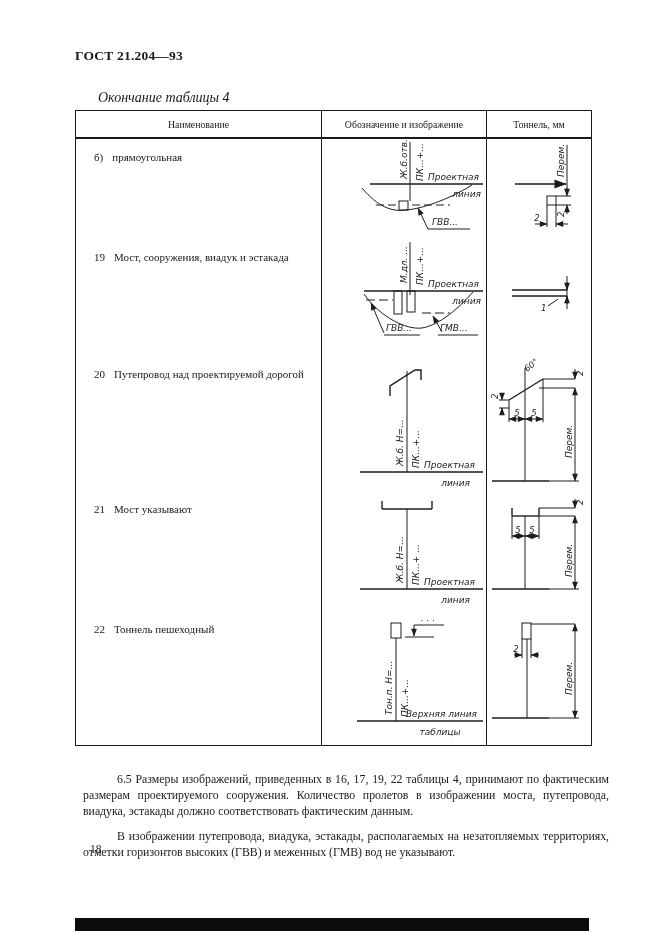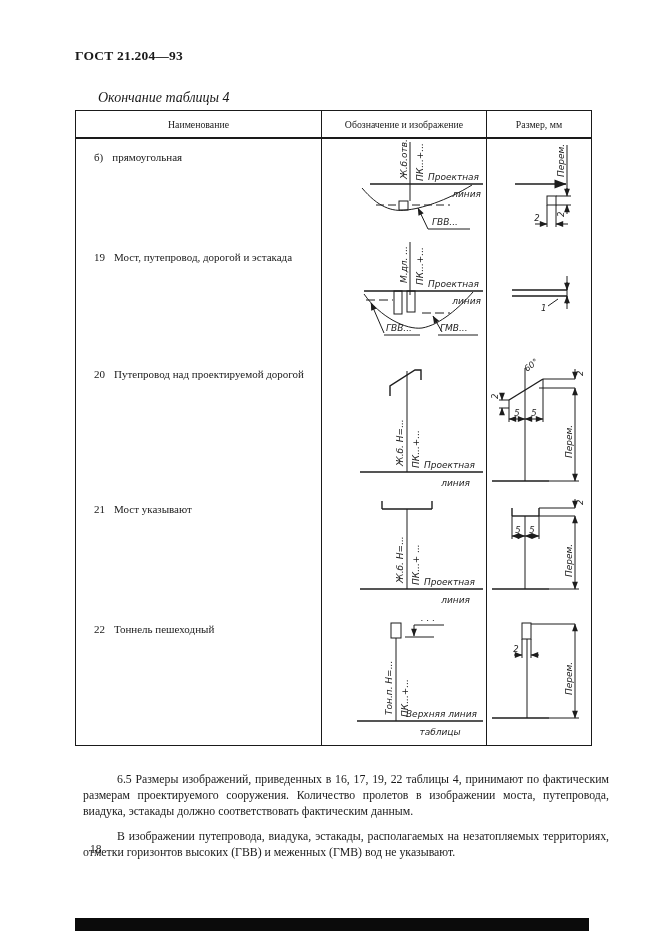--- a/index.html
+++ b/index.html
@@ -44,21 +44,21 @@
 
 <div class="page">
 
   <div class="std">ГОСТ 21.204—93</div>
   <div class="caption">Окончание таблицы 4</div>
 
   <div class="gtable">
     <div class="thead">
       <div class="th col1">Наименование</div>
       <div class="th col2">Обозначение и изображение</div>
-      <div class="th col3">Размер, мм</div>
+      <div class="th col3">Тоннель, мм</div>
     </div>
 
     <div class="trow" style="height:100px">
       <div class="cell col1 name">
         <span>б)</span><span class="t">прямоугольная</span>
       </div>
       <div class="cell col2">
         <svg width="164" height="100" viewBox="0 0 164 100">
           <line class="s" x1="88" y1="3" x2="88" y2="62"></line>
           <text transform="translate(85,40) rotate(-90)">Ж.б.отв...</text>
@@ -90,21 +90,21 @@
           <line class="s" x1="69" y1="66" x2="69" y2="88"></line>
           <line class="s" x1="48" y1="85" x2="60" y2="85" marker-end="url(#ah)"></line>
           <line class="s" x1="81" y1="85" x2="69" y2="85" marker-end="url(#ah)"></line>
           <text class="dim" x="50" y="82" text-anchor="middle">2</text>
         </svg>
       </div>
     </div>
 
     <div class="trow" style="height:117px">
       <div class="cell col1 name">
-        <span>19</span><span class="t">Мост, путепровод, дорогой и эстакада</span>
+        <span>19</span><span class="t">Мост, сооружения, виадук и эстакада</span>
       </div>
       <div class="cell col2">
         <svg width="164" height="117" viewBox="0 0 164 117">
           <line class="s" x1="88" y1="3" x2="88" y2="56"></line>
           <text transform="translate(85,44) rotate(-90)">М.дл. ...</text>
           <text transform="translate(101,46) rotate(-90)">ПК...+...</text>
           <line class="s s2" x1="42" y1="52" x2="161" y2="52"></line>
           <text text-anchor="end" x="157" y="48">Проектная</text>
           <text text-anchor="end" x="159" y="65">линия</text>
           <rect class="s" x="72" y="52" width="8" height="23" fill="#fff"></rect>

